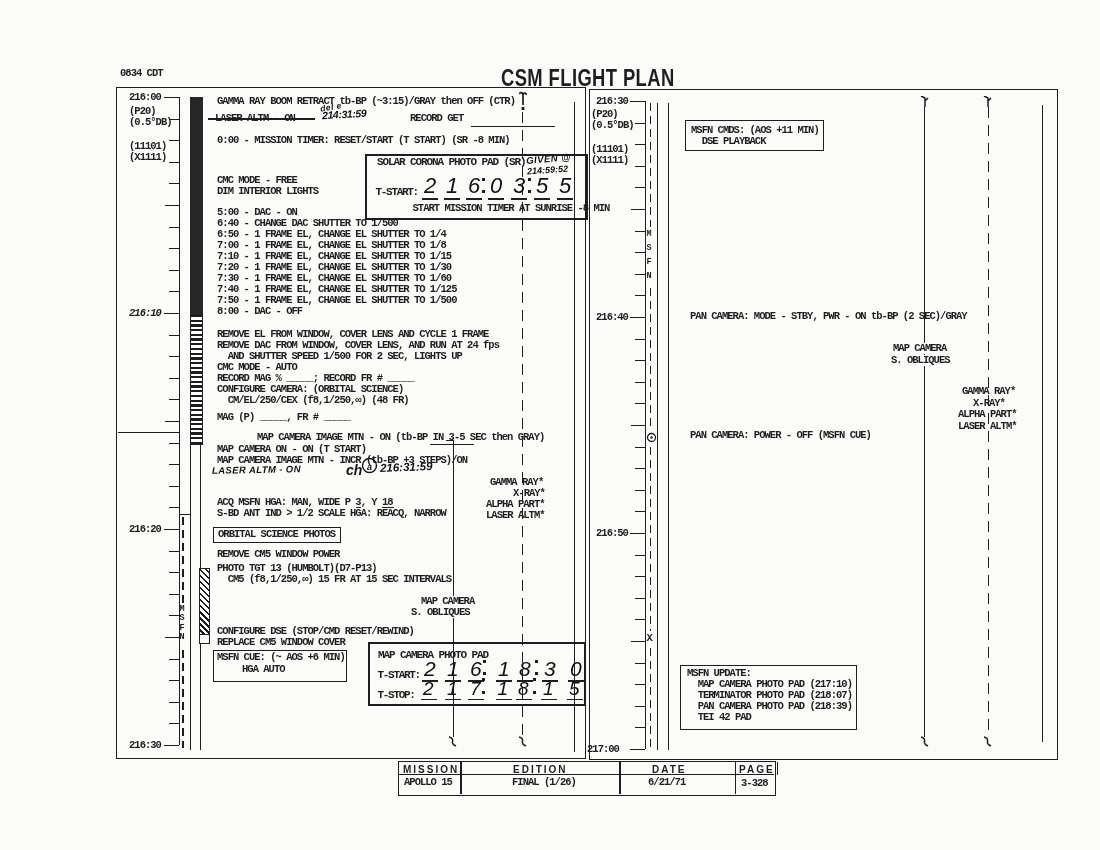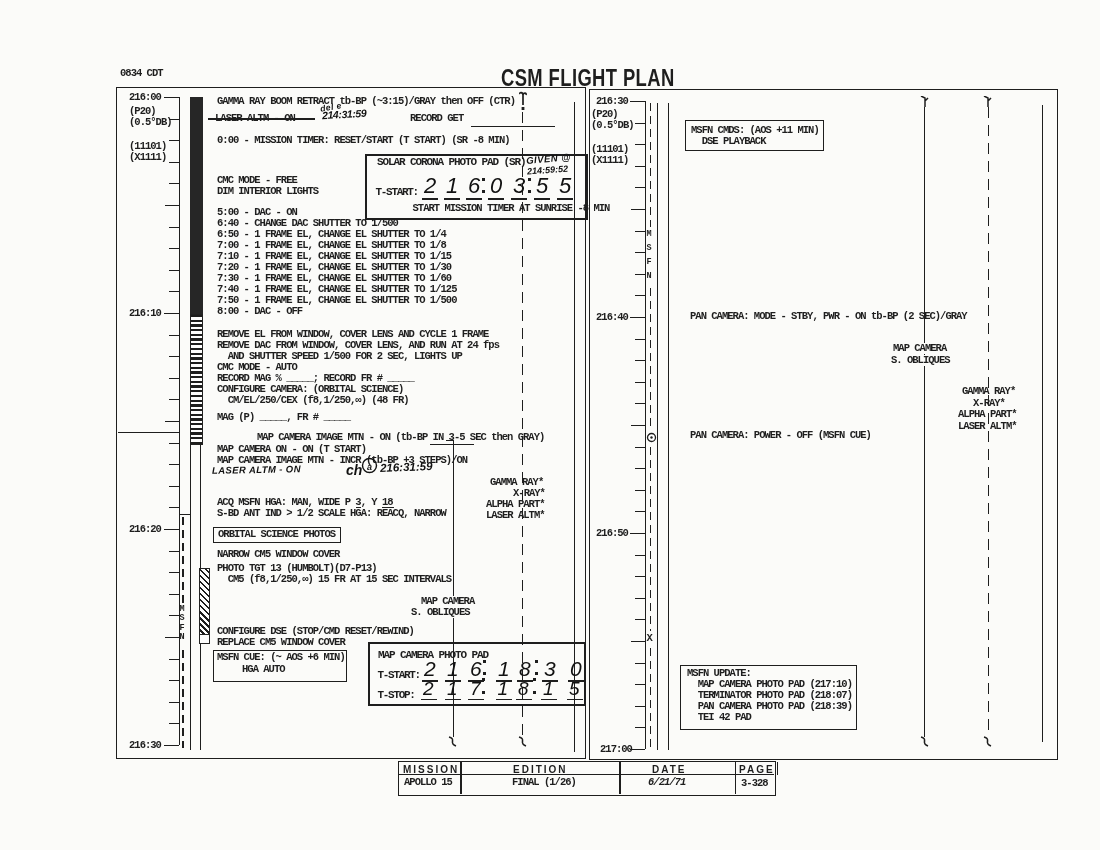--- a/index.html
+++ b/index.html
@@ -38,21 +38,21 @@
 <div class="ln" style="left:169.0px;top:550.6px;width:9.5px;height:1.1px;background:#1e1e1e;"></div>
 <div class="ln" style="left:169.0px;top:572.2px;width:9.5px;height:1.1px;background:#1e1e1e;"></div>
 <div class="ln" style="left:169.0px;top:593.8px;width:9.5px;height:1.1px;background:#1e1e1e;"></div>
 <div class="ln" style="left:169.0px;top:615.4000000000001px;width:9.5px;height:1.1px;background:#1e1e1e;"></div>
 <div class="ln" style="left:164.5px;top:637.0px;width:14px;height:1.1px;background:#1e1e1e;"></div>
 <div class="ln" style="left:169.0px;top:658.6px;width:9.5px;height:1.1px;background:#1e1e1e;"></div>
 <div class="ln" style="left:169.0px;top:680.2px;width:9.5px;height:1.1px;background:#1e1e1e;"></div>
 <div class="ln" style="left:169.0px;top:701.8000000000001px;width:9.5px;height:1.1px;background:#1e1e1e;"></div>
 <div class="ln" style="left:169.0px;top:723.4000000000001px;width:9.5px;height:1.1px;background:#1e1e1e;"></div>
 <div class="t" style="left:129px;top:91.5px;">216:00</div>
-<div class="t" style="left:129px;top:307.5px;">216:10</div>
+<div class="t" style="left:129px;top:307.5px;font-style:italic;">216:10</div>
 <div class="t" style="left:129px;top:523.5px;">216:20</div>
 <div class="t" style="left:129px;top:739.5px;">216:30</div>
 <div class="ln" style="left:644.5px;top:101px;width:1.3px;height:648px;background:#1e1e1e;"></div>
 <div class="ln" style="left:629.5px;top:101px;width:15px;height:1.3px;background:#1e1e1e;"></div>
 <div class="ln" style="left:629.5px;top:749px;width:15px;height:1.3px;background:#1e1e1e;"></div>
 <div class="ln" style="left:635.0px;top:122.6px;width:9.5px;height:1.1px;background:#1e1e1e;"></div>
 <div class="ln" style="left:635.0px;top:144.2px;width:9.5px;height:1.1px;background:#1e1e1e;"></div>
 <div class="ln" style="left:635.0px;top:165.8px;width:9.5px;height:1.1px;background:#1e1e1e;"></div>
 <div class="ln" style="left:635.0px;top:187.4px;width:9.5px;height:1.1px;background:#1e1e1e;"></div>
 <div class="ln" style="left:630.5px;top:209.0px;width:14px;height:1.1px;background:#1e1e1e;"></div>
@@ -76,21 +76,21 @@
 <div class="ln" style="left:635.0px;top:597.8px;width:9.5px;height:1.1px;background:#1e1e1e;"></div>
 <div class="ln" style="left:635.0px;top:619.4000000000001px;width:9.5px;height:1.1px;background:#1e1e1e;"></div>
 <div class="ln" style="left:630.5px;top:641.0px;width:14px;height:1.1px;background:#1e1e1e;"></div>
 <div class="ln" style="left:635.0px;top:662.6px;width:9.5px;height:1.1px;background:#1e1e1e;"></div>
 <div class="ln" style="left:635.0px;top:684.2px;width:9.5px;height:1.1px;background:#1e1e1e;"></div>
 <div class="ln" style="left:635.0px;top:705.8000000000001px;width:9.5px;height:1.1px;background:#1e1e1e;"></div>
 <div class="ln" style="left:635.0px;top:727.4000000000001px;width:9.5px;height:1.1px;background:#1e1e1e;"></div>
 <div class="t" style="left:596px;top:95.5px;">216:30</div>
 <div class="t" style="left:596px;top:311.5px;">216:40</div>
 <div class="t" style="left:596px;top:527.5px;">216:50</div>
-<div class="t" style="left:600px;top:743.5px;text-align:right;">217:00</div>
+<div class="t" style="left:587px;top:743.5px;text-align:right;">217:00</div>
 <div class="t" style="left:129px;top:105.5px;">(P20)</div>
 <div class="t" style="left:129px;top:117.0px;">(0.5°DB)</div>
 <div class="t" style="left:129px;top:140.5px;">(11101)</div>
 <div class="t" style="left:129px;top:152.0px;">(X1111)</div>
 <div class="t" style="left:591px;top:108.5px;">(P20)</div>
 <div class="t" style="left:591px;top:120.0px;">(0.5°DB)</div>
 <div class="t" style="left:591px;top:143.5px;">(11101)</div>
 <div class="t" style="left:591px;top:155.0px;">(X1111)</div>
 <div class="ln" style="left:190px;top:97px;width:13px;height:217px;background:#262626;"></div>
 <div class="ln" style="left:190px;top:314px;width:11px;height:129px;border:1px solid #222;background:repeating-linear-gradient(180deg,#1d1d1d 0 2.3px,#fdfdfd 2.3px 4.7px);"></div>
@@ -188,21 +188,21 @@
 <div class="t" style="left:490px;top:476.5px;">GAMMA RAY*</div>
 <div class="t" style="left:513px;top:488px;">X-RAY*</div>
 <div class="t" style="left:486px;top:499px;">ALPHA PART*</div>
 <div class="t" style="left:486px;top:510px;">LASER ALTM*</div>
 <div class="t" style="left:217px;top:496.5px;">ACQ MSFN HGA: MAN, WIDE P 3, Y 18</div>
 <div class="t" style="left:217px;top:507.5px;">S-BD ANT IND &gt; 1/2 SCALE HGA: REACQ, NARROW</div>
 <div class="ln" style="left:355.5px;top:507.3px;width:5.5px;height:1.2px;background:#1e1e1e;"></div>
 <div class="ln" style="left:381.5px;top:507.3px;width:12px;height:1.2px;background:#1e1e1e;"></div>
 <div class="ln" style="left:212.5px;top:526.5px;width:126px;height:14px;border:1.4px solid #1e1e1e;"></div>
 <div class="t" style="left:218px;top:529px;">ORBITAL SCIENCE PHOTOS</div>
-<div class="t" style="left:217px;top:548.5px;">NARROW CM5 WINDOW COVER</div>
+<div class="t" style="left:217px;top:548.5px;">REMOVE CM5 WINDOW POWER</div>
 <div class="t" style="left:217px;top:562.5px;">PHOTO TGT 13 (HUMBOLT)(D7-P13)
   CM5 (f8,1/250,∞) 15 FR AT 15 SEC INTERVALS</div>
 <div class="t" style="left:421px;top:596px;background:#fbfbf9;">MAP CAMERA</div>
 <div class="t" style="left:411px;top:607px;background:#fbfbf9;">S. OBLIQUES</div>
 <div class="t" style="left:217px;top:625.5px;">CONFIGURE DSE (STOP/CMD RESET/REWIND)
 REPLACE CM5 WINDOW COVER</div>
 <div class="ln" style="left:213px;top:649.5px;width:132px;height:30px;border:1.4px solid #1e1e1e;"></div>
 <div class="t" style="left:217px;top:652px;">MSFN CUE: (~ AOS +6 MIN)</div>
 <div class="t" style="left:242px;top:663.5px;">HGA AUTO</div>
 <div class="hw" style="left:320px;top:102px;font-size:8.5px;letter-spacing:0.5px;transform:rotate(-10deg);">del e</div>
@@ -292,14 +292,14 @@
 <div class="ln" style="left:460px;top:761px;width:1.5px;height:32.5px;background:#1e1e1e;"></div>
 <div class="ln" style="left:619px;top:761px;width:1.5px;height:32.5px;background:#1e1e1e;"></div>
 <div class="ln" style="left:734.5px;top:761px;width:1.5px;height:32.5px;background:#1e1e1e;"></div>
 <div class="ln" style="left:398px;top:773.5px;width:376px;height:1.5px;background:#1e1e1e;"></div>
 <div style="position:absolute;font:bold 10px 'Liberation Sans',sans-serif;letter-spacing:2px;color:#1e1e1e;white-space:pre;left:403px;top:763.5px;">MISSION</div>
 <div style="position:absolute;font:bold 10px 'Liberation Sans',sans-serif;letter-spacing:2px;color:#1e1e1e;white-space:pre;left:513px;top:763.5px;">EDITION</div>
 <div style="position:absolute;font:bold 10px 'Liberation Sans',sans-serif;letter-spacing:2px;color:#1e1e1e;white-space:pre;left:652px;top:763.5px;">DATE</div>
 <div style="position:absolute;font:bold 10px 'Liberation Sans',sans-serif;letter-spacing:2px;color:#1e1e1e;white-space:pre;left:739px;top:763.5px;">PAGE</div>
 <div class="t" style="left:404px;top:777px;">APOLLO 15</div>
 <div class="t" style="left:512px;top:777px;">FINAL (1/26)</div>
-<div class="t" style="left:648px;top:777px;font-style:italic;">6/21/71</div>
+<div class="t" style="left:648px;top:777px;">6/21/71</div>
 <div class="t" style="left:741px;top:778px;">3-328</div>
 <div class="ln" style="left:776.5px;top:762px;width:1.6px;height:13px;background:#1e1e1e;"></div>
 </body></html>

